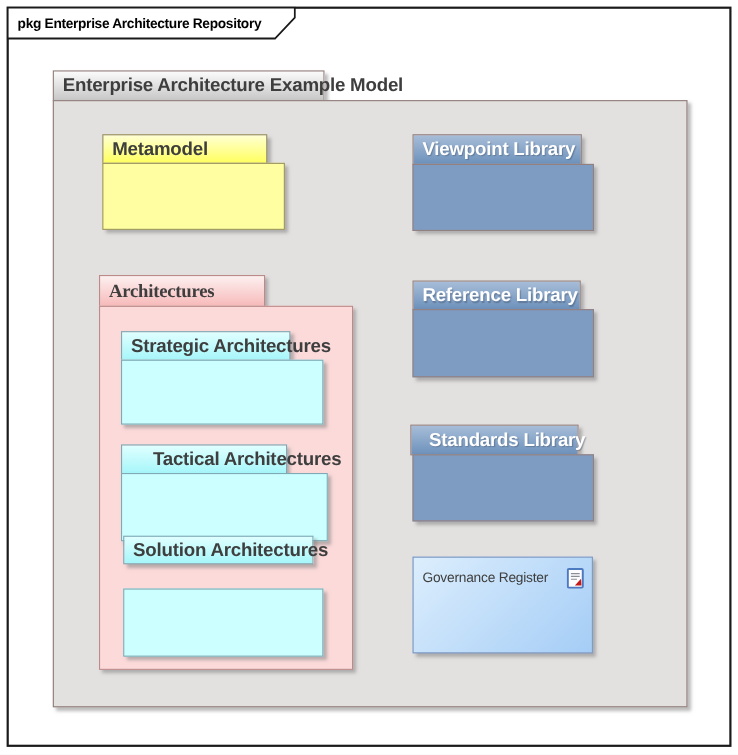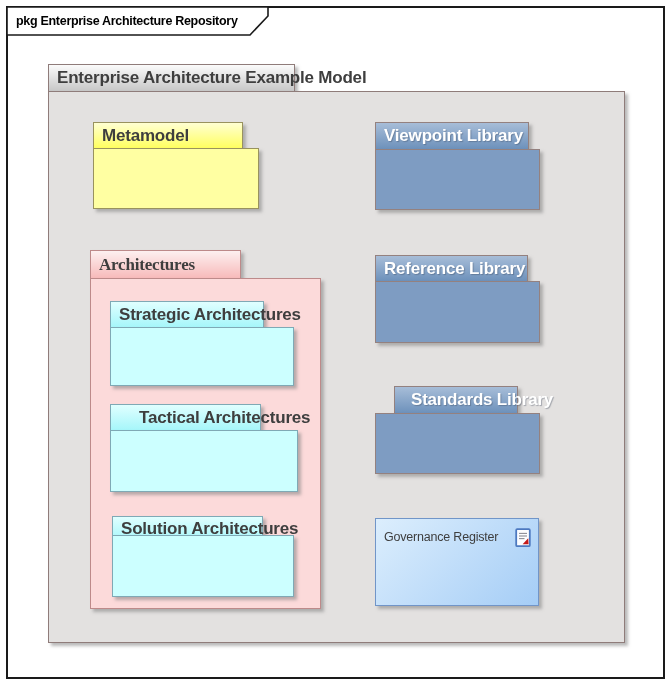--- a/index.html
+++ b/index.html
@@ -56,34 +56,34 @@
 
   #architectures-tab  { left:90px;  top:250px; width:151px; height:29px; }
   #architectures-body { left:90px;  top:278px; width:231px; height:331px; }
 
   #strategic-tab  { left:110px; top:301px; width:154px; height:27px; }
   #strategic-body { left:110px; top:327px; width:184px; height:59px; }
 
   #tactical-tab  { left:110px; top:404px; width:151px; height:27px;padding-left:28px; }
   #tactical-body { left:110px; top:430px; width:188px; height:62px; }
 
-  #solution-tab  { left:112px; top:516px; width:151px; height:26px; }
+  #solution-tab  { left:112px; top:487px; width:173px; height:26px; }
   #solution-body { left:112px; top:535px; width:182px; height:62px; }
 
   #viewpoint-tab  { left:375px; top:122px; width:154px; height:28px; }
   #viewpoint-body { left:375px; top:149px; width:165px; height:61px; }
 
   #reference-tab  { left:375px; top:255px; width:153px; height:27px; }
   #reference-body { left:375px; top:281px; width:165px; height:62px; }
 
-  #standards-tab  { left:394px; top:386px; width:124px; height:28px;padding-left:16px; }
+  #standards-tab  { left:373px; top:386px; width:153px; height:28px;padding-left:16px; }
   #standards-body { left:375px; top:413px; width:165px; height:61px; }
 
   #governance {
-    position:absolute; left:375px; top:518px; width:164px; height:88px;
+    position:absolute; left:375px; top:506px; width:164px; height:88px;
     border:1px solid var(--gov_border,#7195c8);
     background:linear-gradient(135deg,var(--gov_fill_top,#dceefd),var(--gov_fill_bottom,#a5cdf6));
     box-shadow:3px 3px 3px var(--shadow,rgba(130,130,130,0.55));
     display:flex; justify-content:space-between; align-items:flex-start;
     padding:9px 6px 12px 8px;
     text-align:center;
   }
   #governance .lbl-reg {
     font-size:12.5px; letter-spacing:-0.2px; color:var(--label_dark,#3e3e3e);
     white-space:nowrap; padding-top:2px;

